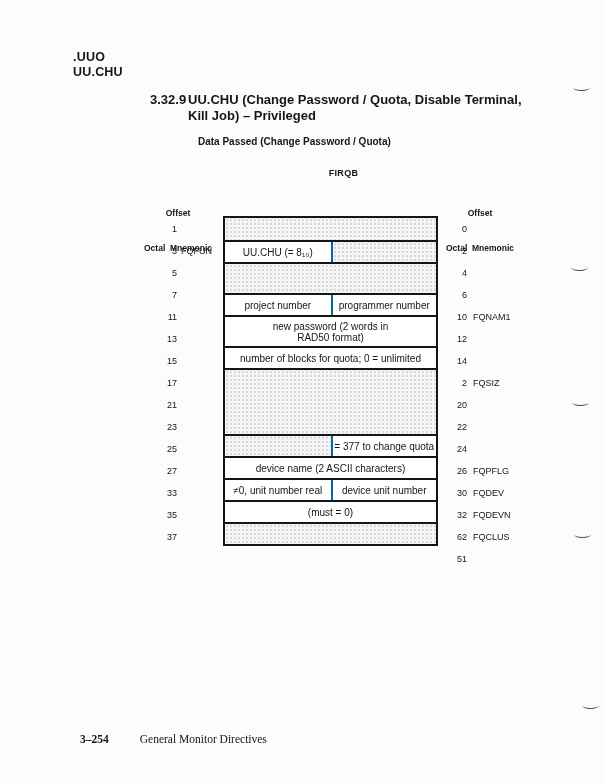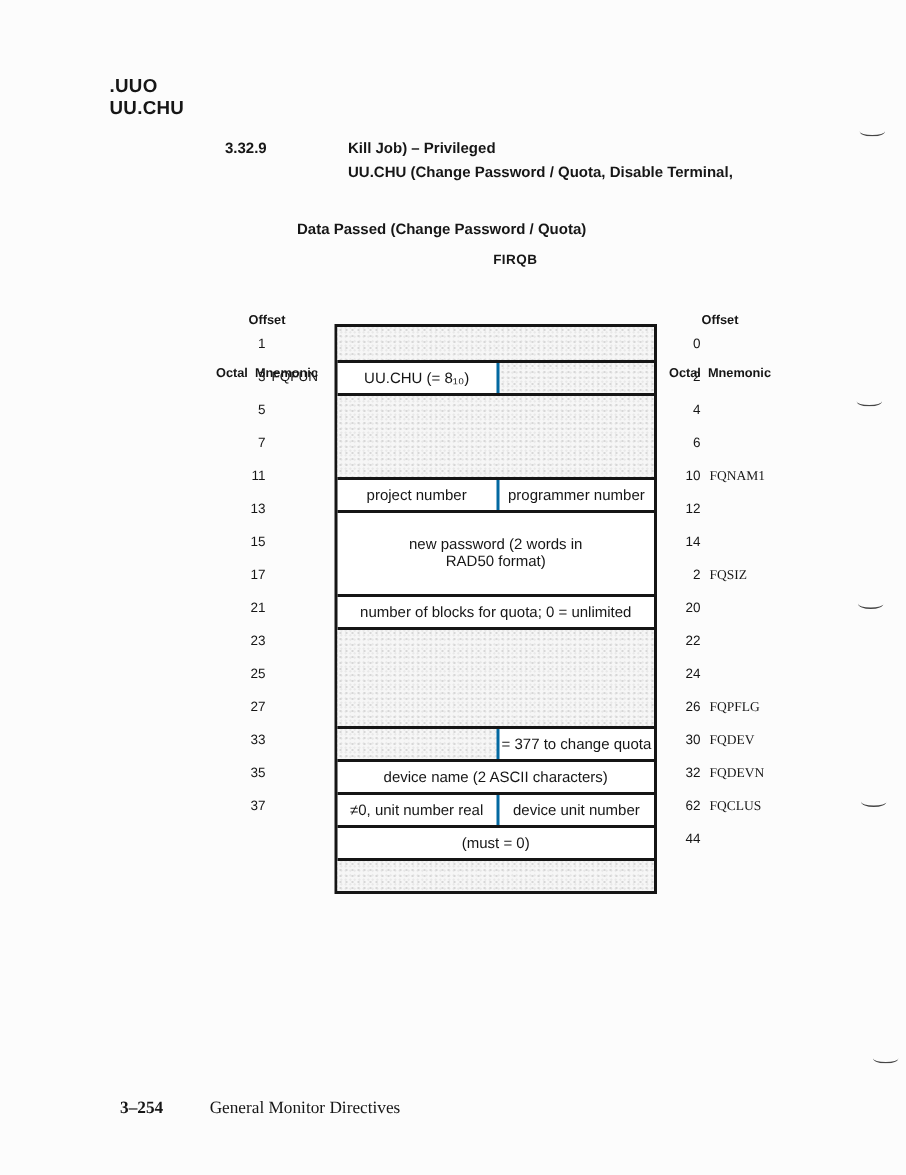--- a/index.html
+++ b/index.html
@@ -8,51 +8,51 @@
     background:#fcfcfc;color:#161616;
     font-family:"Liberation Sans","DejaVu Sans",sans-serif;
     -webkit-font-smoothing:antialiased;
   }
   .abs{position:absolute;}
 
   
   #running-head{left:73px;top:50px;font-weight:bold;font-size:12.5px;line-height:15px;letter-spacing:.2px;}
 
   
-  #section-heading{left:150px;top:92px;display:flex;font-weight:bold;font-size:10px;line-height:15.5px;gap:44px;}
+  #section-heading{left:150px;top:92px;display:flex;font-weight:bold;font-size:13px;line-height:15.5px;}
   #section-heading .num{width:38px;flex:0 0 38px;}
 
   
-  #data-passed{left:150px;top:148px;font-weight:bold;font-size:10px;padding-left:48px;}
+  #data-passed{left:150px;top:136px;font-weight:bold;font-size:10px;padding-left:48px;}
 
   
   #firqb-title{left:236px;top:168px;width:215px;text-align:center;font-weight:bold;font-size:9px;letter-spacing:.3px;}
 
   
   .tblhdr{top:185px;width:100px;text-align:center;font-weight:bold;font-size:8.5px;line-height:11.5px;white-space:pre;}
   #hdr-left{left:128px;}
   #hdr-right{left:430px;}
 
   
   #table-area{left:111px;top:216px;display:flex;align-items:flex-start;}
   .labelcol{padding-top:2px;font-size:9px;}
   .labelcol .lrow{height:22px;line-height:22px;display:flex;}
   #lcol{width:112px;flex:0 0 112px;}
   #lcol .oct{width:66px;text-align:right;flex:0 0 66px;}
   #lcol .mn{padding-left:4px;}
   #rcol{width:120px;flex:0 0 120px;padding-left:9px;box-sizing:border-box;}
   #rcol .oct{width:20px;text-align:right;flex:0 0 20px;}
-  #rcol .mn{padding-left:6px;font-family:Liberation Serif, serif;}
+  #rcol .mn{padding-left:6px;}
 
   
   #fbox{width:215px;flex:0 0 215px;border:2px solid #151515;box-sizing:border-box;background:#fff;}
   .band{box-sizing:border-box;display:flex;align-items:center;justify-content:center;
         text-align:center;font-size:10px;line-height:11px;}
   .band + .band{border-top:2px solid #151515;}
-  .h1{height:22px;}.h2{height:56px;align-items:center;}.h3{height:66px;}
+  .h1{height:22px;}.h2{height:31px;align-items:center;}.h3{height:66px;}
   .band.split{padding:0;align-items:stretch;}
   .half{width:50%;display:flex;align-items:center;justify-content:center;box-sizing:border-box;}
   .half + .half{border-left:2px solid #0369a1;}
   .shaded{
     background-color:#f6f6f6;
     background-image:radial-gradient(#d7d7d7 .7px, rgba(0,0,0,0) .8px),
                      radial-gradient(#e7e7e7 .7px, rgba(0,0,0,0) .8px);
     background-size:4px 4px,3px 3px;background-position:0 0,1px 2px;
   }
   .twoline{flex-direction:column;}
@@ -74,22 +74,22 @@
 <body>
 
 <div class="abs" id="running-head">
   <div>.UUO</div>
   <div>UU.CHU</div>
 </div>
 
 <div class="abs" id="section-heading">
   <span class="num">3.32.9</span>
   <div>
+    <div>UU.CHU (Change Password / Quota, Disable Terminal,</div>
     <div>Kill Job) – Privileged</div>
-    <div>UU.CHU (Change Password / Quota, Disable Terminal,</div>
   </div>
 </div>
 
 <div class="abs" id="data-passed">Data Passed (Change Password / Quota)</div>
 
 <div class="abs" id="firqb-title">FIRQB</div>
 
 <div class="abs tblhdr" id="hdr-left">
   <div>Offset</div>
   <div>Octal  Mnemonic</div>
@@ -249,21 +249,21 @@
       </div>
     <div class="lrow">
         <span class="oct">32</span>
         <span class="mn">FQDEVN</span>
       </div>
     <div class="lrow">
         <span class="oct">62</span>
         <span class="mn">FQCLUS</span>
       </div>
     <div class="lrow">
-        <span class="oct">44</span>
+        <span class="oct">51</span>
         <span class="mn"></span>
       </div>
   </div>
 
 </div>
 
 <div class="abs" id="footer">
   <span class="pg">3–254</span>
   <span>General Monitor Directives</span>
 </div>

